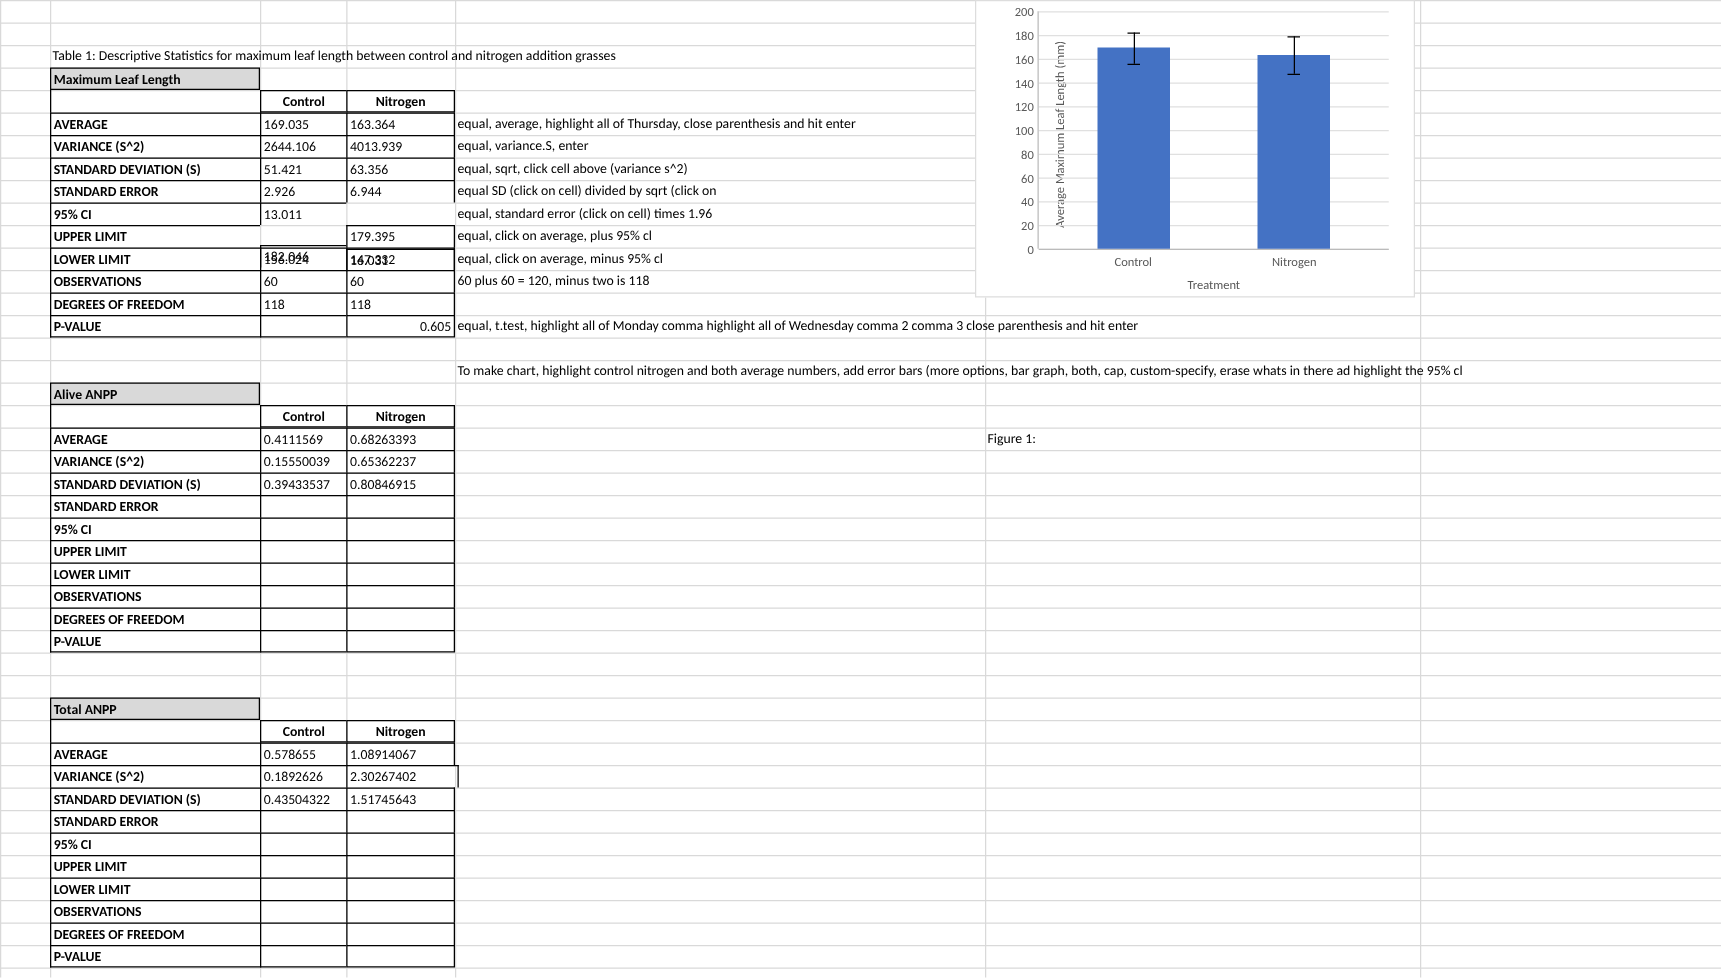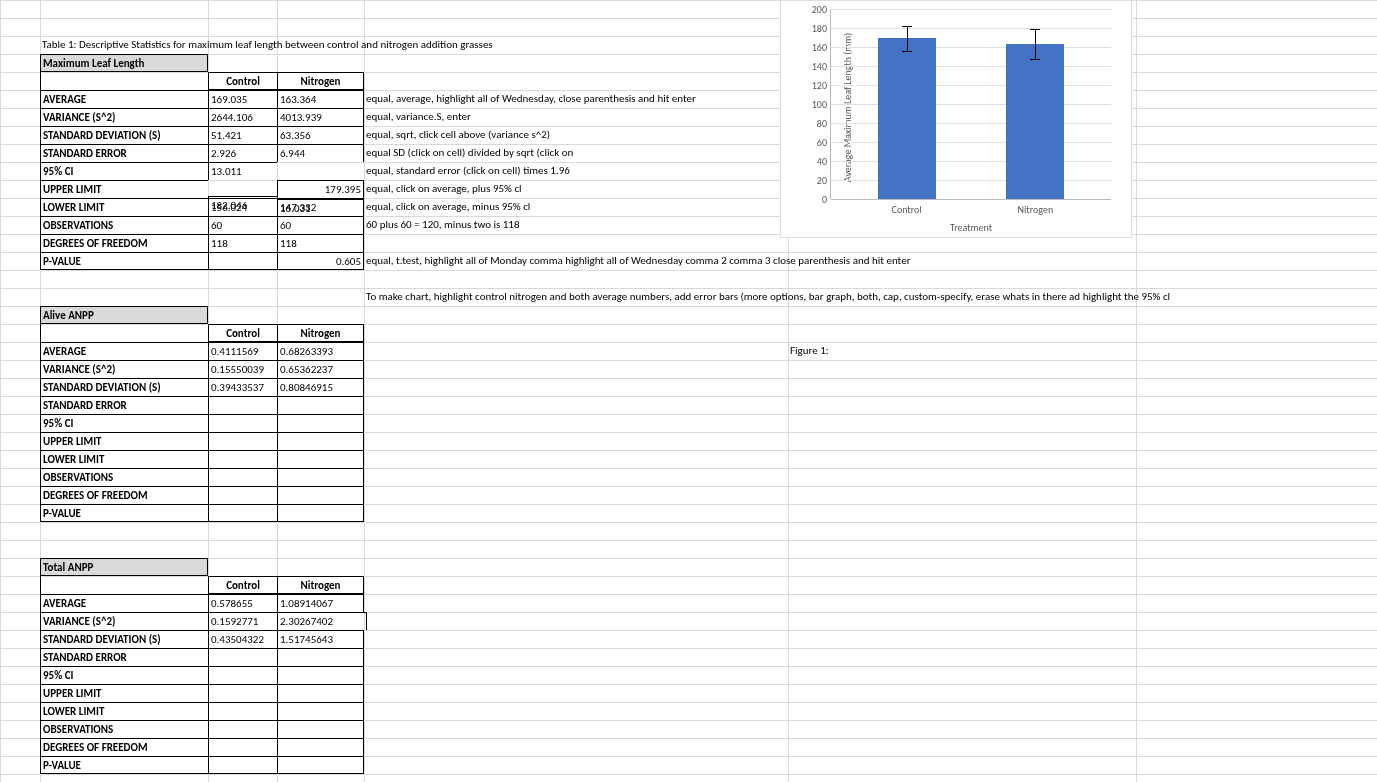--- a/index.html
+++ b/index.html
@@ -177,40 +177,40 @@
   <div class="cell bold shade b-t b-b b-l b-r" style="left:40px;top:54px;width:168px;">Maximum Leaf Length</div>
 
   <div class="cell b-l" style="left:40px;top:72px;width:168px;"></div>
   <div class="cell bold center b-l b-b b-t" style="left:208px;top:72px;width:69px;">Control</div>
   <div class="cell bold center b-l b-r b-b b-t" style="left:277px;top:72px;width:87px;">Nitrogen</div>
 
   <div id="t1rows">
       <div class="cell bold b-l b-t" style="left: 40px; top: 90px; width: 168px;">AVERAGE</div>
       <div class="cell b-l b-t" style="left: 208px; top: 90px; width: 69px;">169.035</div>
       <div class="cell b-l b-r b-t" style="left: 277px; top: 90px; width: 87px;">163.364</div>
-      <div class="cell" style="left: 364px; top: 90px;">equal, average, highlight all of Wednesday, close parenthesis and hit enter</div>
+      <div class="cell" style="left: 364px; top: 90px;">equal, average, highlight all of Thursday, close parenthesis and hit enter</div>
       <div class="cell bold b-l b-t" style="left: 40px; top: 108px; width: 168px;">VARIANCE (S^2)</div>
       <div class="cell b-l b-t" style="left: 208px; top: 108px; width: 69px;">2644.106</div>
       <div class="cell b-l b-r b-t" style="left: 277px; top: 108px; width: 87px;">4013.939</div>
       <div class="cell" style="left: 364px; top: 108px;">equal, variance.S, enter</div>
       <div class="cell bold b-l b-t" style="left: 40px; top: 126px; width: 168px;">STANDARD DEVIATION (S)</div>
       <div class="cell b-l b-t" style="left: 208px; top: 126px; width: 69px;">51.421</div>
       <div class="cell b-l b-r b-t" style="left: 277px; top: 126px; width: 87px;">63.356</div>
       <div class="cell" style="left: 364px; top: 126px;">equal, sqrt, click cell above (variance s^2)</div>
       <div class="cell bold b-l b-t" style="left: 40px; top: 144px; width: 168px;">STANDARD ERROR</div>
       <div class="cell b-l b-t" style="left: 208px; top: 144px; width: 69px;">2.926</div>
       <div class="cell b-l b-r b-t" style="left: 277px; top: 144px; width: 87px;">6.944</div>
       <div class="cell" style="left: 364px; top: 144px;">equal SD (click on cell) divided by sqrt (click on</div>
       <div class="cell bold b-l b-t" style="left: 40px; top: 162px; width: 168px;">95% CI</div>
       <div class="cell b-l b-t" style="left: 208px; top: 162px; width: 69px;">13.011</div>
       <div class="cell b-l b-r b-t" style="left: 277px; top: 162px; width: 87px; margin-top: 37px;">16.031</div>
       <div class="cell" style="left: 364px; top: 162px;">equal, standard error (click on cell) times 1.96</div>
       <div class="cell bold b-l b-t" style="left: 40px; top: 180px; width: 168px;">UPPER LIMIT</div>
       <div class="cell b-l b-t" style="left: 208px; top: 196px; width: 69px;">182.046</div>
-      <div class="cell b-l b-r b-t" style="left: 277px; top: 180px; width: 87px; text-align: right;">179.395</div>
+      <div class="cell b-l b-r b-t" style="left: 277px; top: 180px; width: 87px;">179.395</div>
       <div class="cell" style="left: 364px; top: 180px;">equal, click on average, plus 95% cl</div>
       <div class="cell bold b-l b-t" style="left: 40px; top: 198px; width: 168px;">LOWER LIMIT</div>
       <div class="cell b-l b-t" style="left: 208px; top: 198px; width: 69px;">156.024</div>
       <div class="cell b-l b-r b-t" style="left: 277px; top: 198px; width: 87px;">147.332</div>
       <div class="cell" style="left: 364px; top: 198px;">equal, click on average, minus 95% cl</div>
       <div class="cell bold b-l b-t" style="left: 40px; top: 216px; width: 168px;">OBSERVATIONS</div>
       <div class="cell b-l b-t" style="left: 208px; top: 216px; width: 69px;">60</div>
       <div class="cell b-l b-r b-t" style="left: 277px; top: 216px; width: 87px;">60</div>
       <div class="cell" style="left: 364px; top: 216px;">60 plus 60 = 120, minus two is 118</div>
       <div class="cell bold b-l b-t" style="left: 40px; top: 234px; width: 168px;">DEGREES OF FREEDOM</div>
@@ -265,21 +265,21 @@
 
   <div class="cell bold shade b-t b-b b-l b-r" style="left:40px;top:558px;width:168px;">Total ANPP</div>
   <div class="cell b-l" style="left:40px;top:576px;width:168px;"></div>
   <div class="cell bold center b-l b-b b-t" style="left:208px;top:576px;width:69px;">Control</div>
   <div class="cell bold center b-l b-r b-b b-t" style="left:277px;top:576px;width:87px;">Nitrogen</div>
   <div id="t3rows">
       <div class="cell bold b-l b-t" style="left: 40px; top: 594px; width: 168px;">AVERAGE</div>
       <div class="cell b-l b-t" style="left: 208px; top: 594px; width: 69px;">0.578655</div>
       <div class="cell b-l b-r b-t" style="left: 277px; top: 594px; width: 87px;">1.08914067</div>
       <div class="cell bold b-l b-t" style="left: 40px; top: 612px; width: 168px;">VARIANCE (S^2)</div>
-      <div class="cell b-l b-t" style="left: 208px; top: 612px; width: 69px;">0.1592771</div>
+      <div class="cell b-l b-t" style="left: 208px; top: 612px; width: 69px;">0.1892626</div>
       <div class="cell b-l b-r b-t" style="left: 277px; top: 612px; width: 90px;">2.30267402</div>
       <div class="cell bold b-l b-t" style="left: 40px; top: 630px; width: 168px;">STANDARD DEVIATION (S)</div>
       <div class="cell b-l b-t" style="left: 208px; top: 630px; width: 69px;">0.43504322</div>
       <div class="cell b-l b-r b-t" style="left: 277px; top: 630px; width: 87px;">1.51745643</div>
       <div class="cell bold b-l b-t" style="left: 40px; top: 648px; width: 168px;">STANDARD ERROR</div>
       <div class="cell b-l b-t" style="left: 208px; top: 648px; width: 69px;"></div>
       <div class="cell b-l b-r b-t" style="left: 277px; top: 648px; width: 87px;"></div>
       <div class="cell bold b-l b-t" style="left: 40px; top: 666px; width: 168px;">95% CI</div>
       <div class="cell b-l b-t" style="left: 208px; top: 666px; width: 69px;"></div>
       <div class="cell b-l b-r b-t" style="left: 277px; top: 666px; width: 87px;"></div>

